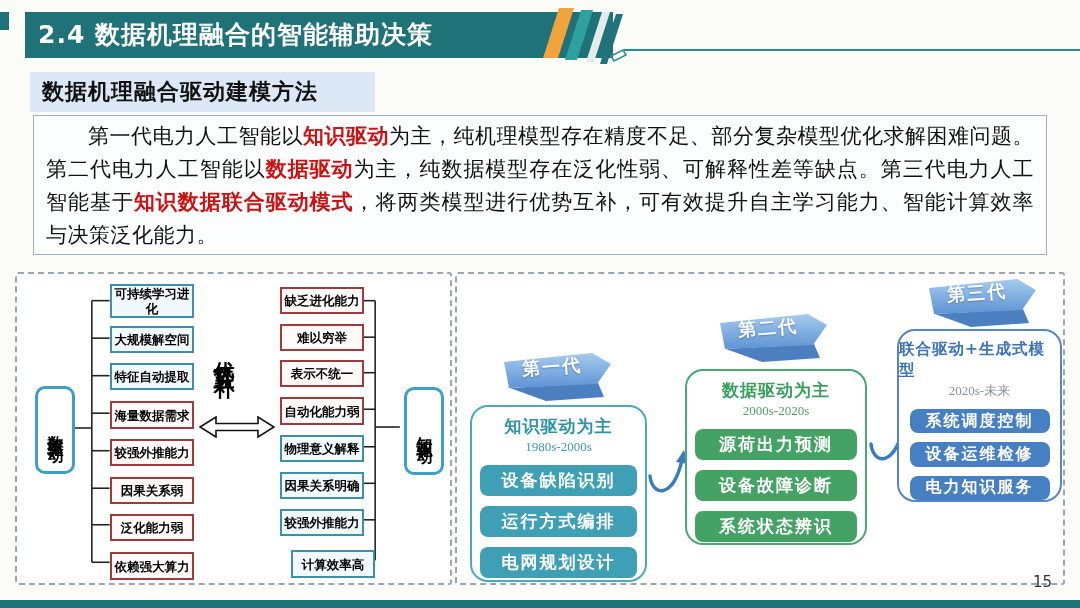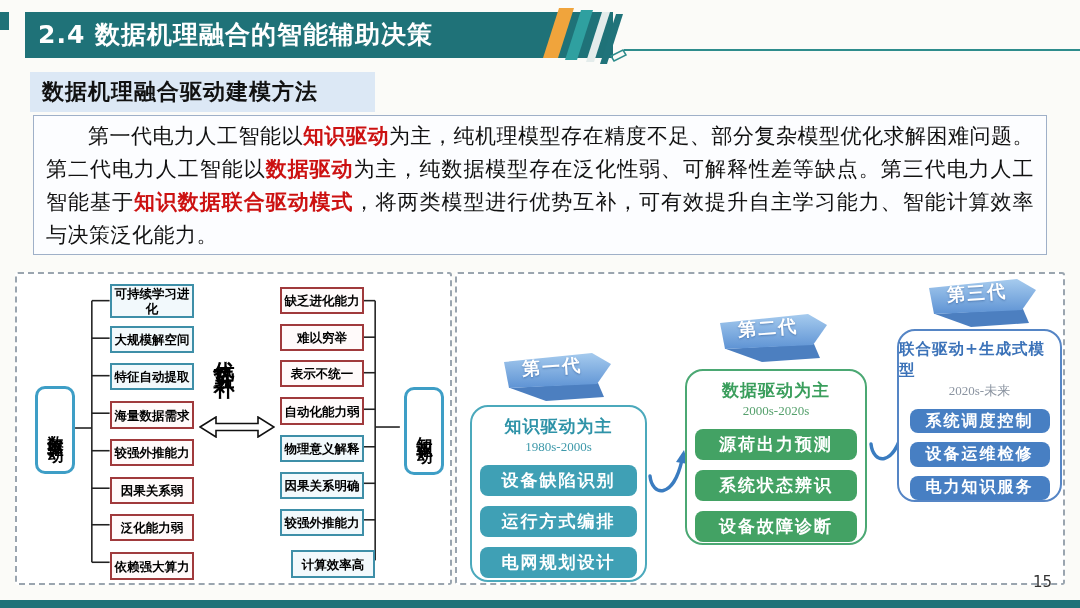--- a/index.html
+++ b/index.html
@@ -202,22 +202,22 @@
       <svg width="122" height="54" viewBox="0 0 122 54">
         <polygon points="16,38 104,33 110,47 52,51" fill="#4c7fc0"></polygon>
         <polygon points="10,12 98,3 117,14 103,34 15,38" fill="url(#bg1)"></polygon>
       </svg>
       <span class="lbl">第二代</span>
     </div>
     <div class="gen gen2" style="left:228px; top:95px; width:182px; height:176px;">
       <div class="title">数据驱动为主</div>
       <div class="period">2000s-2020s</div>
       <div class="btn">源荷出力预测</div>
+      <div class="btn">设备故障诊断</div>
       <div class="btn">系统状态辨识</div>
-      <div class="btn">设备故障诊断</div>
     </div>
 
     <svg class="curve-arrow" style="left:409px; top:138px;" width="48" height="60" viewBox="0 0 48 60">
       <path d="M5,32 C7,52 28,56 37,16" fill="none" stroke="#3a7cc0" stroke-width="3.4" stroke-linecap="round"></path>
       <polygon points="31,18 43,20 39,6" fill="#3a7cc0"></polygon>
     </svg>
 
     <div class="gen-banner" style="left:462px; top:2px;">
       <svg width="122" height="54" viewBox="0 0 122 54">
         <polygon points="16,38 104,33 110,47 52,51" fill="#4c7fc0"></polygon>

